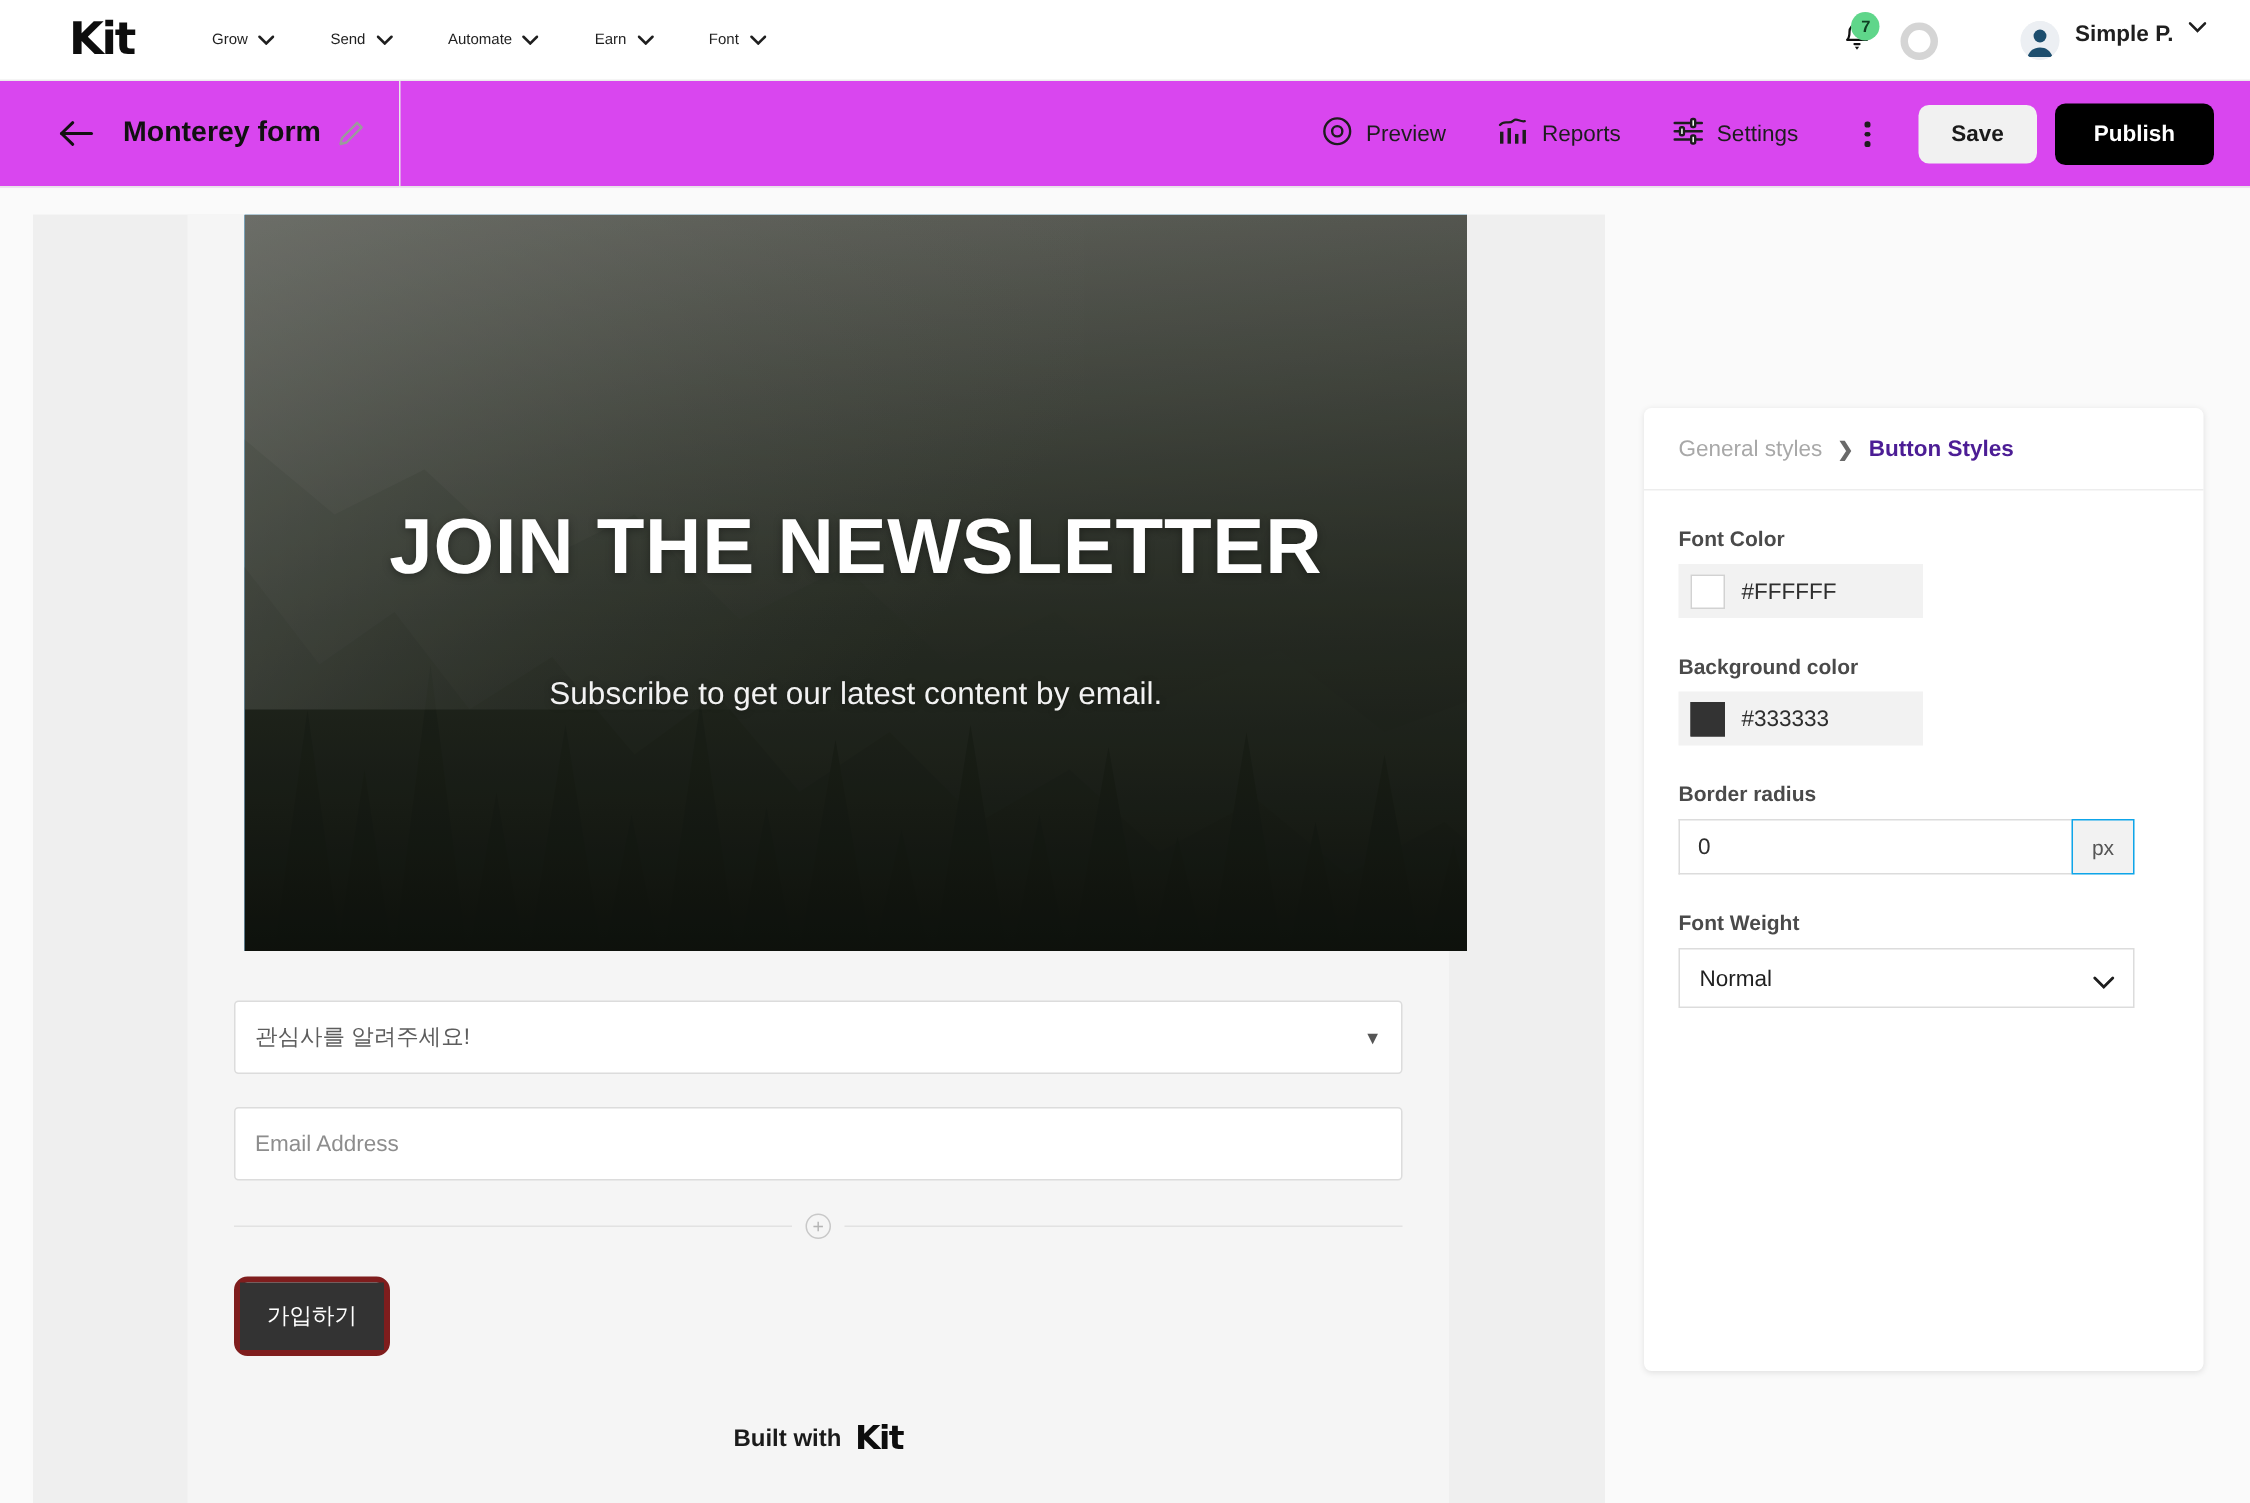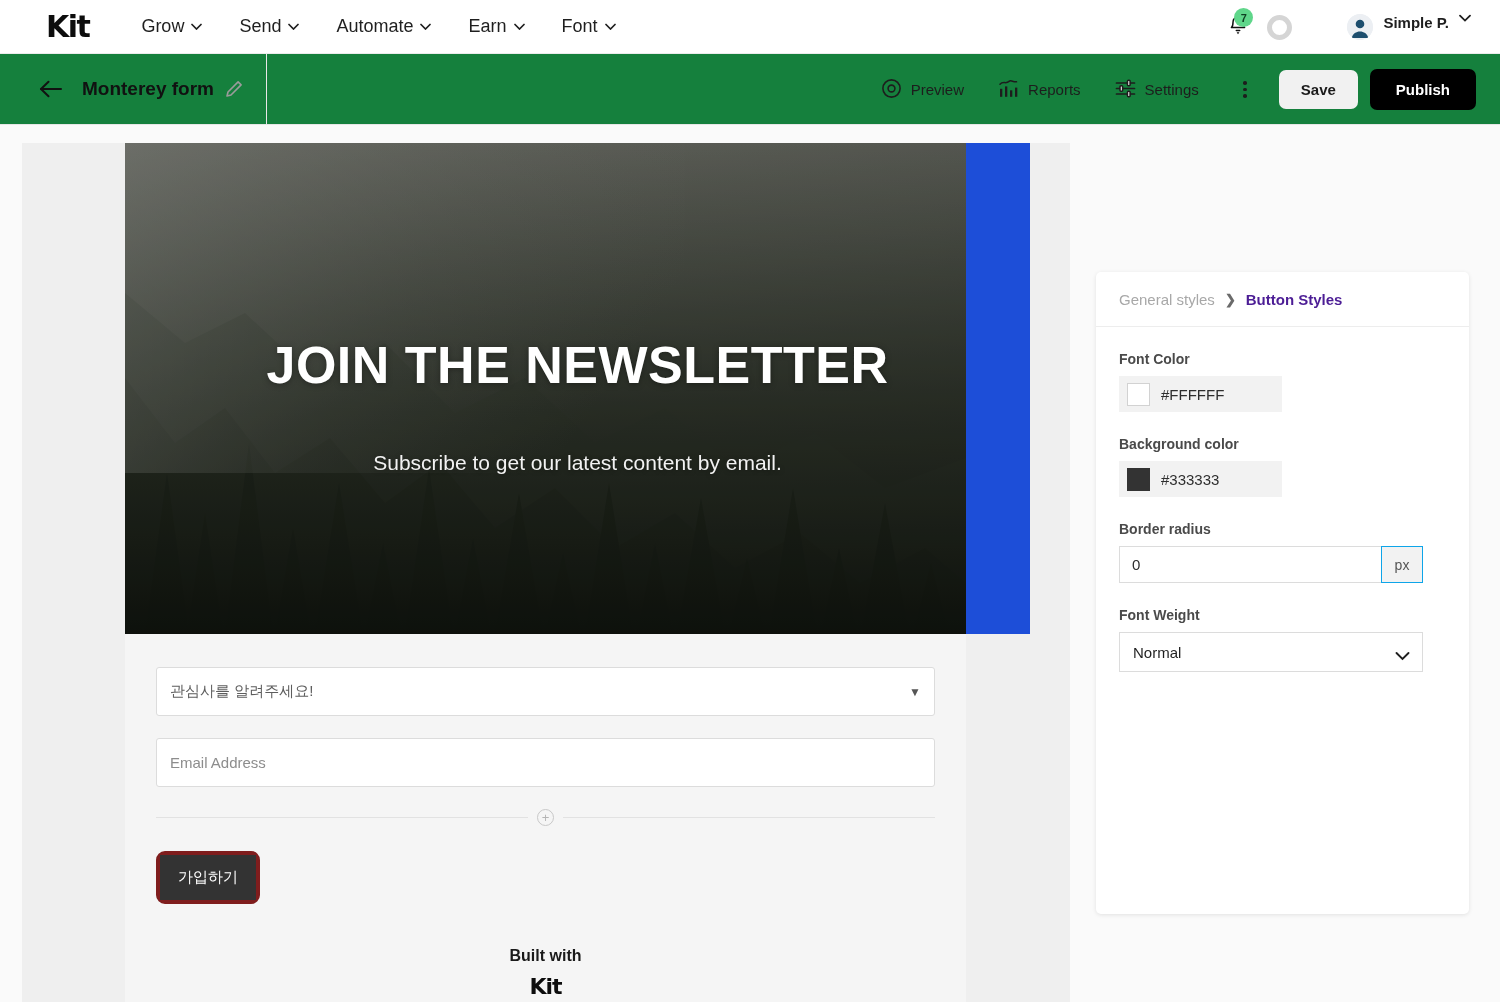--- a/index.html
+++ b/index.html
@@ -20,21 +20,21 @@
   }
   .brand {
     margin-left: 46px;
     font-size: 30px; font-weight: 900;
     letter-spacing: -1.5px; color: #0d0d0d;
     font-family: "DejaVu Sans", sans-serif;
   }
   .nav-items { display: flex; align-items: center; margin-left: 52px; gap: 37px; }
   .nav-item {
     display: flex; align-items: center; gap: 7px;
-    font-size: 18px; color: #1f1f1f; cursor: pointer;
+    font-size: 10px; color: #1f1f1f; cursor: pointer;
   }
   .caret { display: inline-block; width: 11px; height: 7px; }
   .caret svg { display: block; }
 
   .nav-right {
     position: absolute; right: 30px; top: 0; height: 54px;
     display: flex; align-items: center; gap: 0;
   }
   .bell-wrap { position: relative; width: 30px; height: 30px; display:flex; align-items:center; justify-content:center; cursor:pointer;}
   .badge {
@@ -55,21 +55,21 @@
   .avatar {
     width: 26px; height: 26px; border-radius: 50%;
     background: #eceff3; overflow: hidden; position: relative;
   }
   .avatar svg { position:absolute; left:0; top:0; }
   .user-name { font-size: 15px; font-weight: 700; color: #1f1f1f; }
 
   
   .toolbar {
     height: 71px; width: 100%;
-    background: #15803d; display: flex; align-items: center;
+    background: #d946ef; display: flex; align-items: center;
     border-bottom: 1px solid #e6e6e6; position: relative;
   }
   .tb-left {
     display: flex; align-items: center; gap: 0;
     height: 71px; width: 267px;
     border-right: 1px solid #e8e8e8;
   }
   .back-btn { margin-left: 38px; width: 26px; height: 26px; cursor: pointer; display:flex;align-items:center;justify-content:center;}
   .form-title { margin-left: 18px; font-size: 19px; font-weight: 700; color: #111; }
   .pencil { margin-left: 11px; cursor: pointer; display:flex; align-items:center; }
@@ -107,23 +107,24 @@
     width: 1048px; height: 859px;
     background: #efefef;
     overflow: hidden;
   }
   .form-shell {
     position: absolute; left: 103px; top: 0px;
     width: 841px; height: 859px;
     background: #f5f5f5;
   }
   .hero {
-    width: 905px; height: 491px;
+    width: 815px; height: 491px;
     position: relative; overflow: hidden;
-    background: #1d4ed8;
+    background: #0369a1;
+    margin-left: 38px;
   }
   .hero-bg { position: absolute; inset: 0; }
   .hero-text {
     position: absolute; inset: 0;
     display: flex; flex-direction: column; align-items: center;
     justify-content: center; gap: 0;
   }
   .hero-h1 {
     color: #fff; font-size: 52px; font-weight: 700;
     letter-spacing: 0.5px; text-align: center;
@@ -165,21 +166,21 @@
   }
   .submit-btn {
     background: #333333; color: #FFFFFF;
     border: none; border-radius: 0px;
     font-size: 15px; font-weight: 400;
     padding: 13px 18px; cursor: pointer; font-family: inherit;
     display: block;
   }
   .built {
     display: flex; align-items: center; justify-content: center;
-    gap: 9px; margin-top: 43px; width: 779px; flex-direction: column;
+    gap: 9px; margin-top: 43px; width: 779px;
   }
   .built-txt { font-size: 16px; font-weight: 800; color: #1b1b1b; }
   .built-kit {
     font-size: 22px; font-weight: 900; letter-spacing: -1px; color: #0d0d0d;
     font-family: "DejaVu Sans", sans-serif;
   }
 
   
   .panel {
     position: absolute; left: 1096px; top: 147px;

